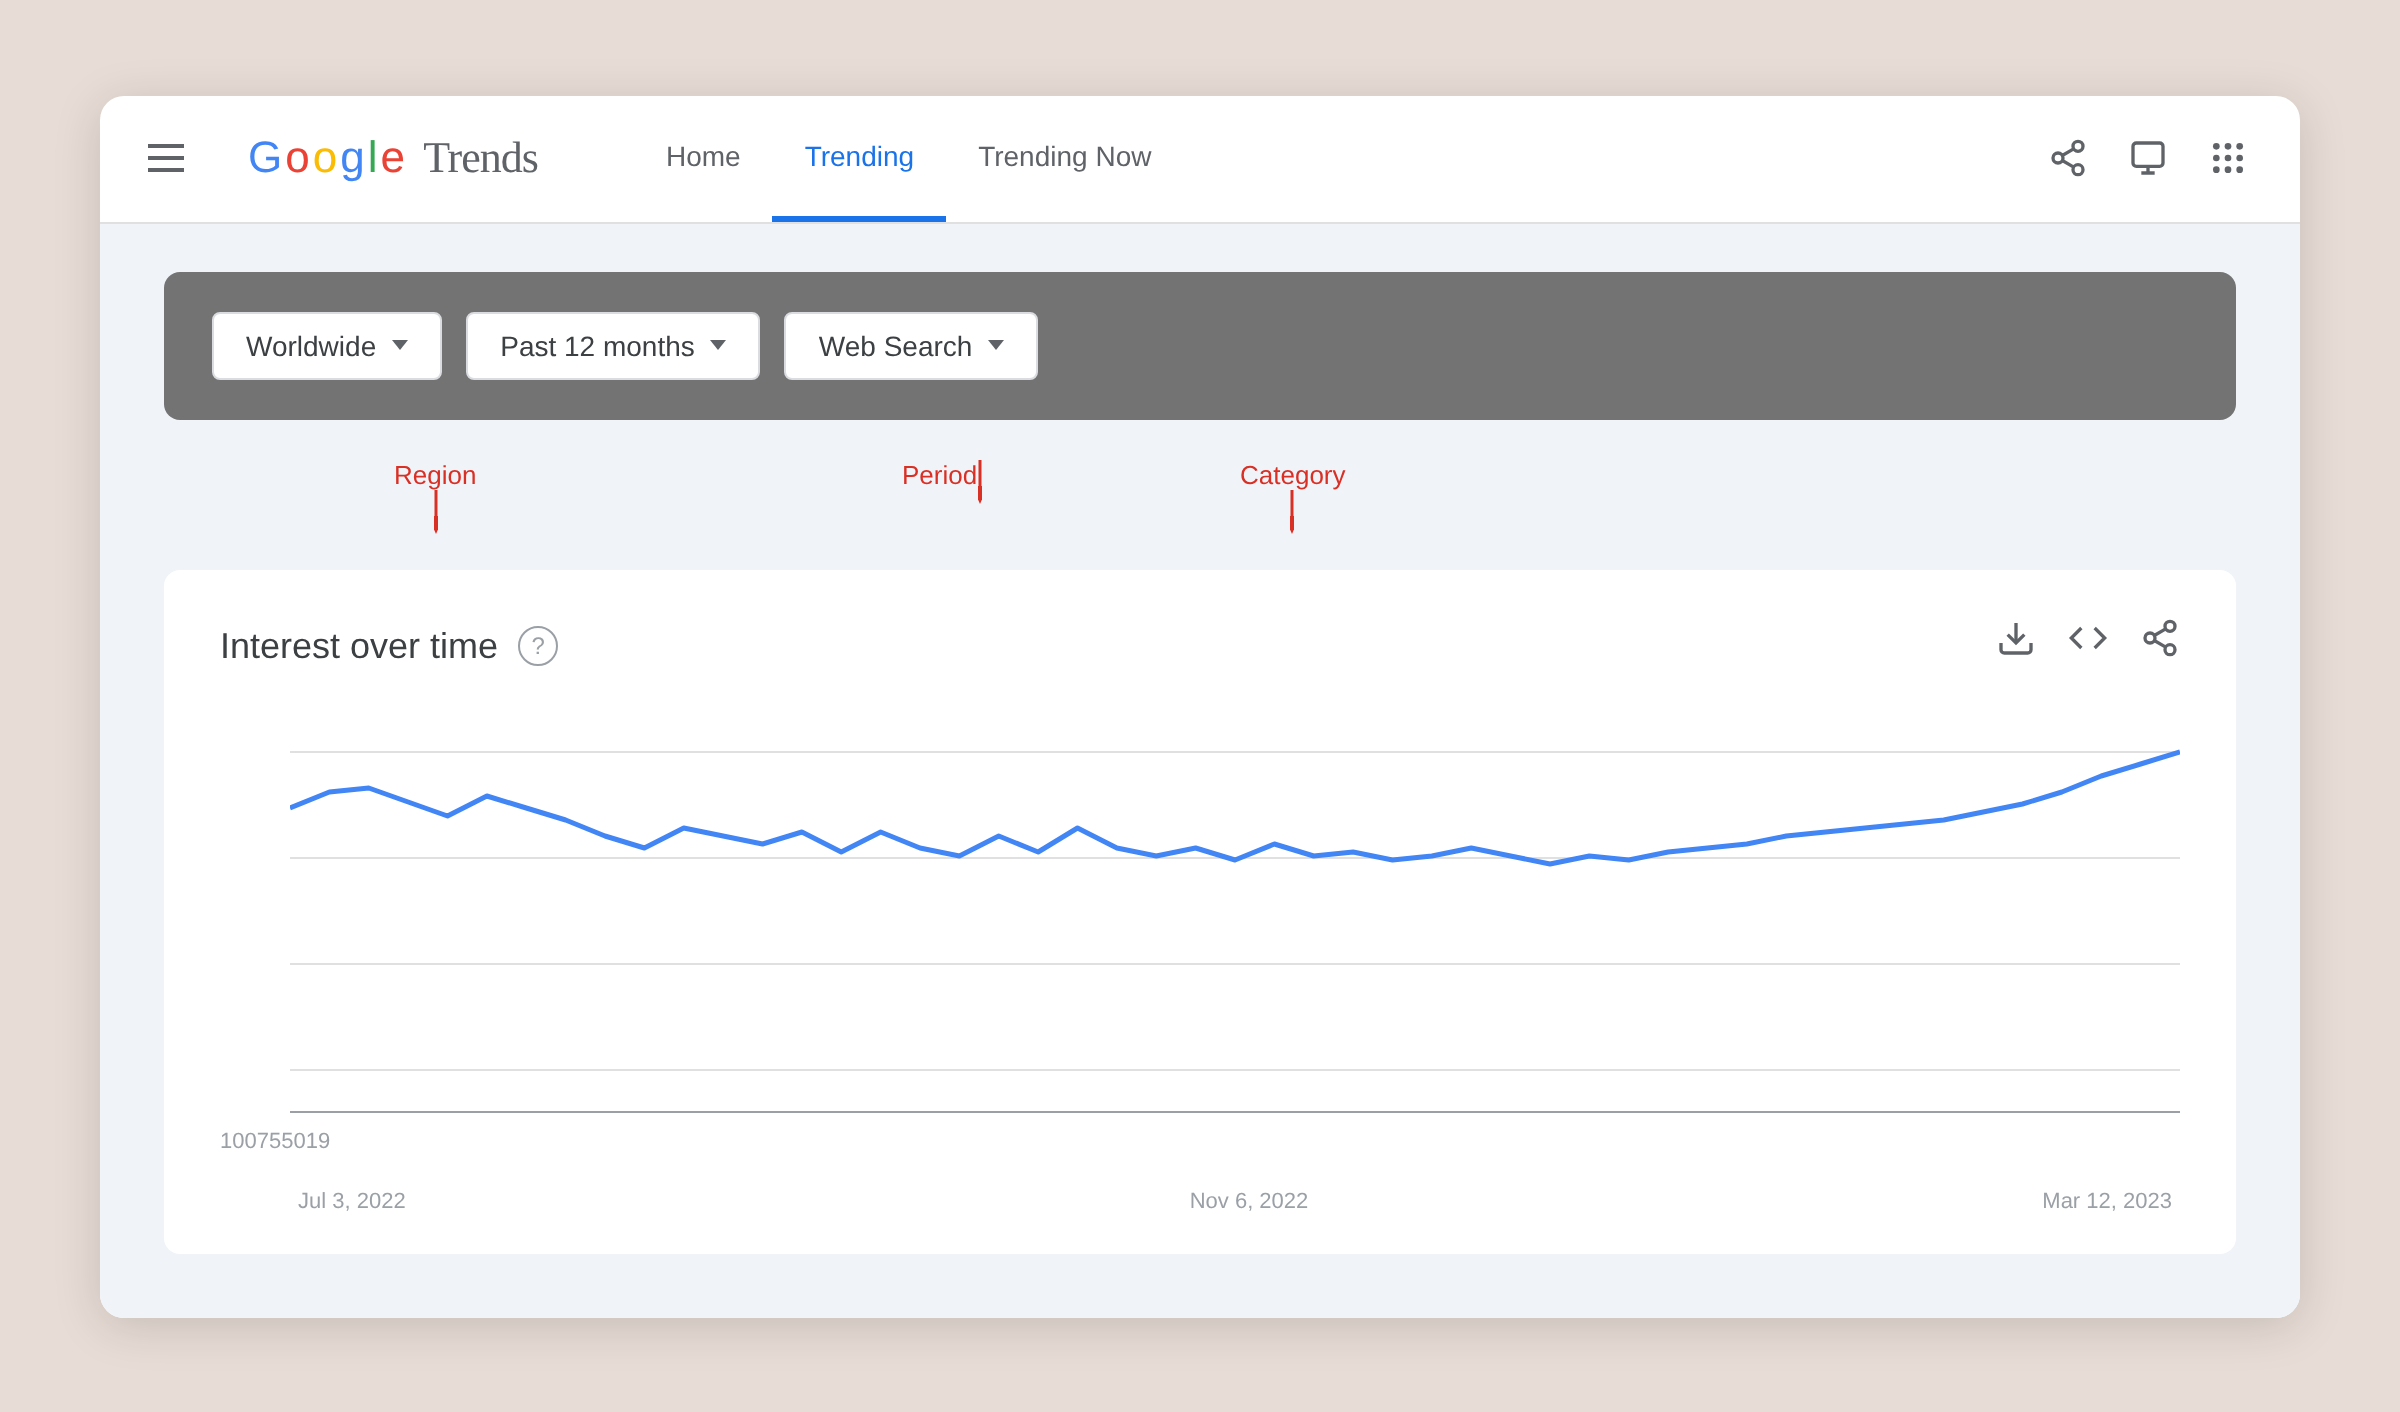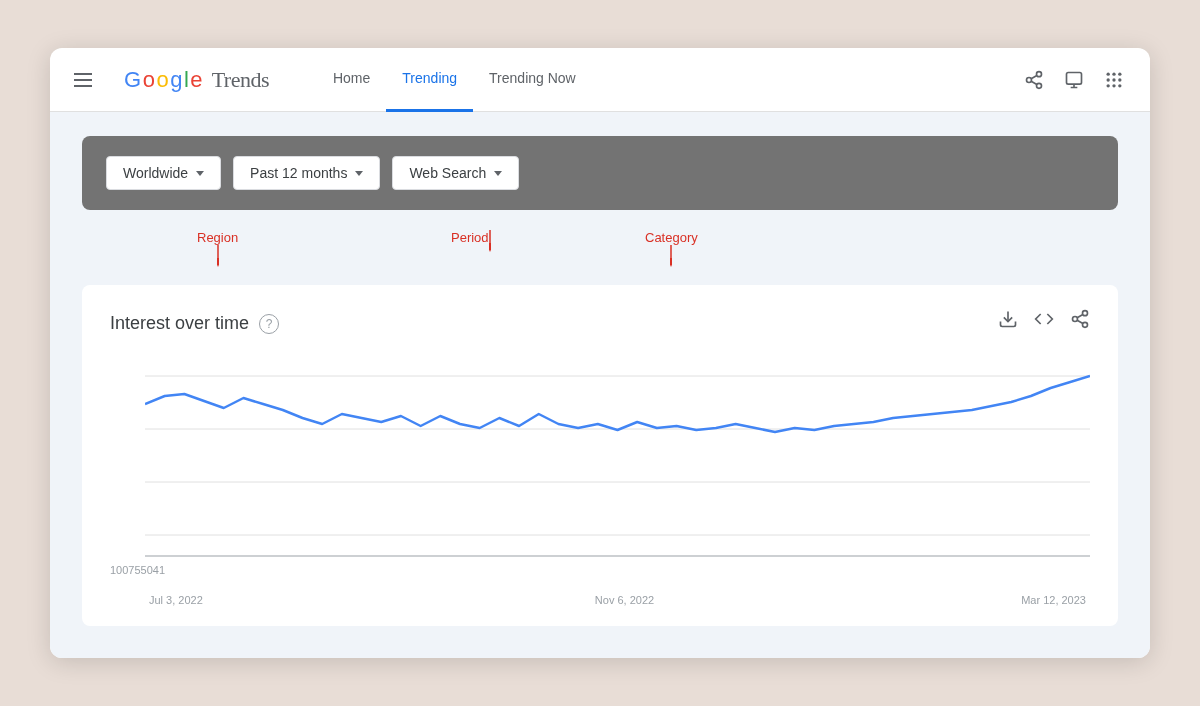--- a/index.html
+++ b/index.html
@@ -258,21 +258,21 @@
       </div>
 
       <div style="position:absolute; left:345px; top:0; display:flex; margin-left:24px;">
         <span style="font-size:13px; color:#d93025; font-weight:500;">Period</span>
         <svg width="2" height="22">
             <line x1="1" y1="0" x2="1" y2="16" stroke="#d93025" stroke-width="1.5"></line>
             <polygon points="1,22 -3,13 5,13" fill="#d93025"></polygon>
           </svg>
       </div>
 
-      <div style="position:absolute; left:563px; top:0; display:flex; flex-direction:column; align-items:center;">
+      <div style="position:absolute; left:538px; top:0; display:flex; flex-direction:column; align-items:center;">
         <span style="font-size:13px; color:#d93025; font-weight:500;">Category</span>
         <svg width="2" height="22">
             <line x1="1" y1="0" x2="1" y2="16" stroke="#d93025" stroke-width="1.5"></line>
             <polygon points="1,22 -3,13 5,13" fill="#d93025"></polygon>
           </svg>
       </div>
     </div>
 
     <div class="chart-section">
       <div class="chart-header">
@@ -306,21 +306,21 @@
         </div>
       </div>
 
       <div class="chart-container">
         <div style="display:flex; align-items:stretch;">
 
           <div style="width:35px; display:flex; flex-direction:row; justify-content:space-between; align-items:flex-end; padding-right:8px; padding-bottom:30px; padding-top:4px;">
             <span style="font-size:11px; color:#9aa0a6;">100</span>
             <span style="font-size:11px; color:#9aa0a6;">75</span>
             <span style="font-size:11px; color:#9aa0a6;">50</span>
-            <span style="font-size:11px; color:#9aa0a6;">41</span>
+            <span style="font-size:11px; color:#9aa0a6;">19</span>
           </div>
 
           <div style="flex:1; position:relative;">
             <svg width="100%" height="220" viewBox="0 0 960 220" preserveAspectRatio="none">
 
               <line x1="0" y1="10" x2="960" y2="10" stroke="#e0e0e0" stroke-width="1"></line>
               <line x1="0" y1="63" x2="960" y2="63" stroke="#e0e0e0" stroke-width="1"></line>
               <line x1="0" y1="116" x2="960" y2="116" stroke="#e0e0e0" stroke-width="1"></line>
               <line x1="0" y1="169" x2="960" y2="169" stroke="#e0e0e0" stroke-width="1"></line>
               <line x1="0" y1="190" x2="960" y2="190" stroke="#9aa0a6" stroke-width="1"></line>

